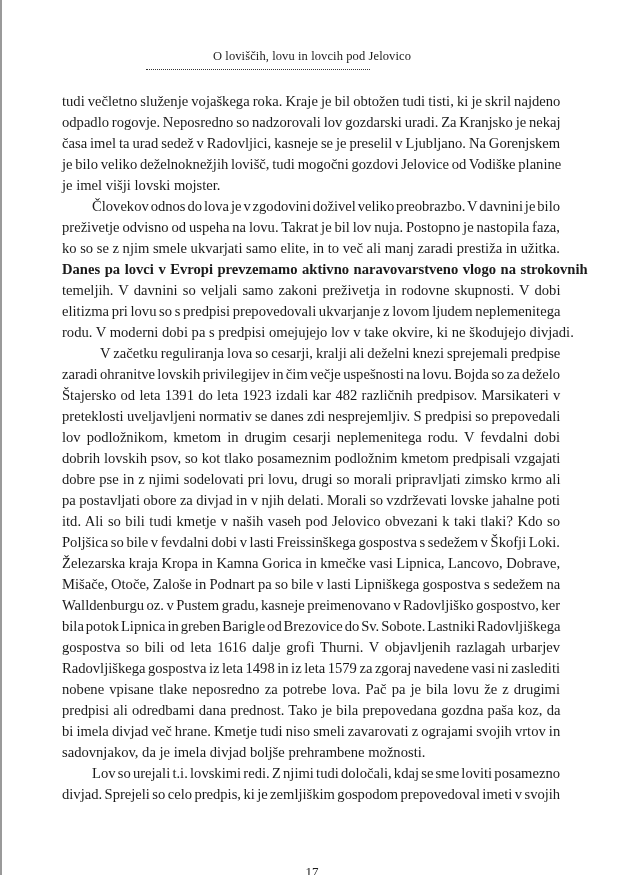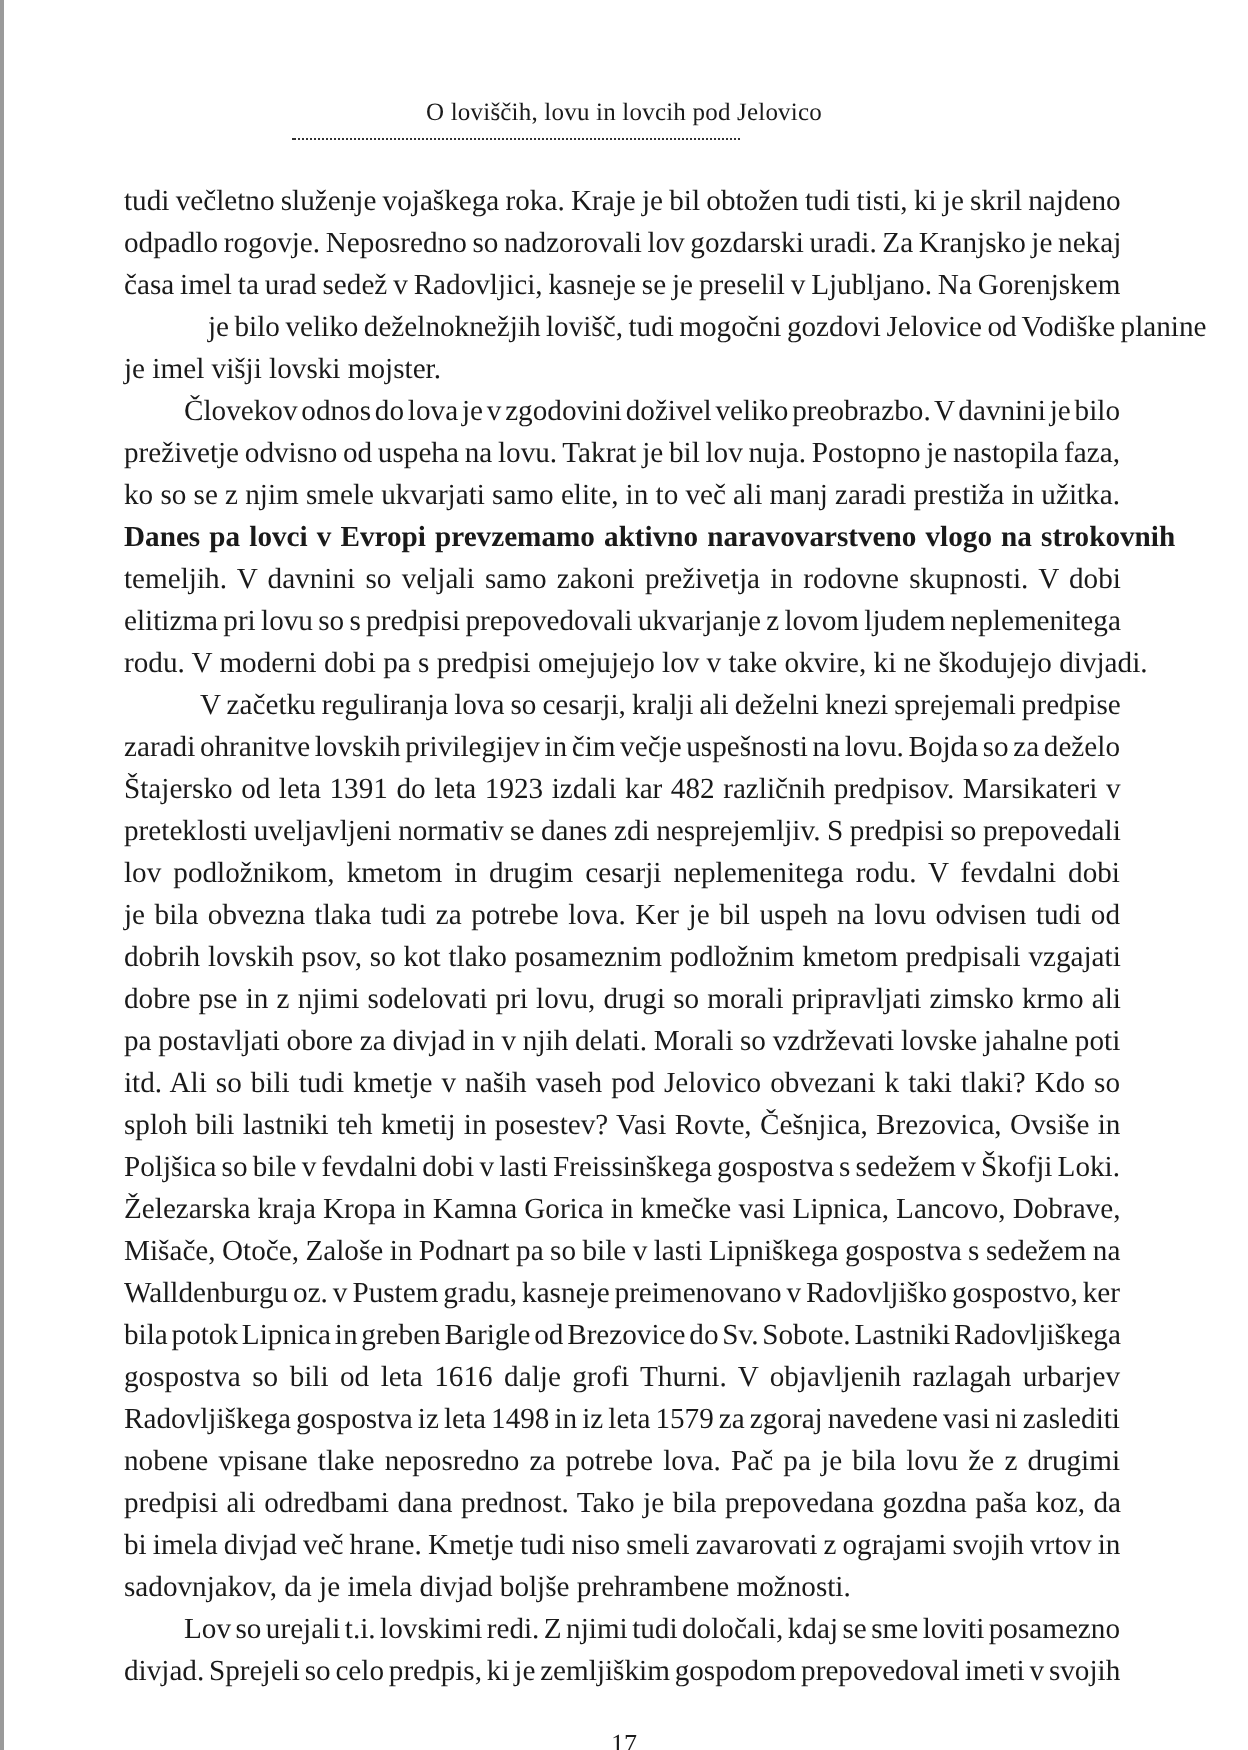--- a/index.html
+++ b/index.html
@@ -33,44 +33,42 @@
 <div class="left-rule"></div>
 
 <div class="running-head">O loviščih, lovu in lovcih pod Jelovico</div>
 <div class="head-dots"></div>
 
 <div class="body-text" id="body">
     <p>
       <span class="line" style="display: block; word-spacing: -0.533333px; width: 498px; box-sizing: border-box;">tudi večletno služenje vojaškega roka.  Kraje je bil obtožen tudi tisti, ki je skril najdeno</span>
       <span class="line" style="display: block; word-spacing: -0.833333px; width: 498px; box-sizing: border-box;">odpadlo rogovje. Neposredno so nadzorovali lov gozdarski uradi.  Za Kranjsko je nekaj</span>
       <span class="line" style="display: block; word-spacing: -0.714286px; width: 498px; box-sizing: border-box;">časa imel ta urad sedež v Radovljici, kasneje se je preselil v Ljubljano. Na Gorenjskem</span>
-      <span class="line" style="display: block; word-spacing: -0.916667px; width: 498px; box-sizing: border-box; margin-left: 42px;">je bilo veliko deželnoknežjih lovišč, tudi mogočni gozdovi Jelovice od  Vodiške planine</span>
+      <span class="line" style="display: block; word-spacing: -0.916667px; width: 498px; box-sizing: border-box;">je bilo veliko deželnoknežjih lovišč, tudi mogočni gozdovi Jelovice od  Vodiške planine</span>
       <span class="line last">je imel višji lovski mojster.</span>
     </p>
     <p>
       <span class="line" style="padding-left: 30px; display: block; word-spacing: -1.76923px; width: 498px; box-sizing: border-box;">Človekov odnos do lova je v zgodovini doživel veliko preobrazbo. V davnini je bilo</span>
       <span class="line" style="display: block; word-spacing: -0.785714px; width: 498px; box-sizing: border-box;">preživetje odvisno od uspeha na lovu. Takrat je bil lov nuja. Postopno je nastopila faza,</span>
       <span class="line" style="display: block; word-spacing: -0.0555556px; width: 498px; box-sizing: border-box;">ko so se z njim  smele ukvarjati samo elite, in to več ali manj zaradi prestiža in užitka.</span>
       <span class="line" style="display: block; word-spacing: 0.909091px; width: 498px; box-sizing: border-box; font-weight: bold;">Danes pa lovci v Evropi  prevzemamo aktivno naravovarstveno vlogo na strokovnih</span>
       <span class="line" style="display: block; word-spacing: 1.5px; width: 498px; box-sizing: border-box;">temeljih. V davnini so veljali samo zakoni preživetja in rodovne skupnosti. V dobi</span>
       <span class="line" style="display: block; word-spacing: -1px; width: 498px; box-sizing: border-box;">elitizma pri lovu so s predpisi prepovedovali ukvarjanje z lovom ljudem neplemenitega</span>
       <span class="line last">rodu. V moderni dobi pa s predpisi omejujejo lov v take okvire, ki ne škodujejo divjadi.</span>
     </p>
     <p>
       <span class="line" style="padding-left: 38px; display: block; word-spacing: -0.636364px; width: 498px; box-sizing: border-box;">V začetku reguliranja lova so cesarji, kralji ali deželni knezi sprejemali predpise</span>
       <span class="line" style="display: block; word-spacing: -1.38462px; width: 498px; box-sizing: border-box;">zaradi ohranitve lovskih privilegijev in čim večje uspešnosti na lovu. Bojda so za deželo</span>
       <span class="line" style="display: block; word-spacing: 0.615385px; width: 498px; box-sizing: border-box;">Štajersko od leta 1391 do leta 1923 izdali kar 482 različnih predpisov. Marsikateri v</span>
       <span class="line" style="display: block; word-spacing: -0.363636px; width: 498px; box-sizing: border-box;">preteklosti uveljavljeni  normativ se danes zdi nesprejemljiv. S predpisi so prepovedali</span>
       <span class="line" style="display: block; word-spacing: 1.54545px; width: 498px; box-sizing: border-box;">lov podložnikom, kmetom in drugim cesarji neplemenitega rodu. V  fevdalni dobi</span>
-      <span class="line" style="display: block; word-spacing: 1.05882px; width: 498px; box-sizing: border-box;">je bila obvezna tlaka tudi za potrebe lova.  Ker je bil uspeh na lovu odvisen tudi od</span>
       <span class="line" style="display: block; word-spacing: 0.2px; width: 498px; box-sizing: border-box;">dobrih lovskih psov, so kot tlako posameznim podložnim kmetom predpisali vzgajati</span>
       <span class="line" style="display: block; word-spacing: 0.428571px; width: 498px; box-sizing: border-box;">dobre pse in z njimi sodelovati pri lovu, drugi so morali pripravljati zimsko krmo ali</span>
       <span class="line" style="display: block; word-spacing: -0.285714px; width: 498px; box-sizing: border-box;">pa postavljati obore za divjad in v njih delati. Morali so vzdrževati lovske jahalne poti</span>
       <span class="line" style="display: block; word-spacing: 0.823529px; width: 498px; box-sizing: border-box;">itd.  Ali so bili tudi kmetje v naših vaseh pod Jelovico obvezani k taki tlaki? Kdo so</span>
-      <span class="line" style="display: block; word-spacing: 0.5px; width: 498px; box-sizing: border-box;">sploh bili lastniki teh kmetij in posestev? Vasi Rovte, Češnjica, Brezovica, Ovsiše in</span>
       <span class="line" style="display: block; word-spacing: -1.07143px; width: 498px; box-sizing: border-box;">Poljšica so bile v fevdalni dobi v lasti Freissinškega gospostva s sedežem v Škofji Loki.</span>
       <span class="line" style="display: block; word-spacing: -0.0909091px; width: 498px; box-sizing: border-box;">Železarska kraja Kropa in Kamna Gorica in kmečke vasi Lipnica, Lancovo, Dobrave,</span>
       <span class="line" style="display: block; word-spacing: -0.428571px; width: 498px; box-sizing: border-box;">Mišače, Otoče, Zaloše in Podnart pa so bile v lasti Lipniškega gospostva s sedežem na</span>
       <span class="line" style="display: block; word-spacing: -1.2px; width: 498px; box-sizing: border-box;">Walldenburgu oz. v Pustem gradu, kasneje preimenovano v Radovljiško gospostvo, ker</span>
       <span class="line" style="display: block; word-spacing: -1.75px; width: 498px; box-sizing: border-box;">bila potok Lipnica in greben Barigle od Brezovice do Sv. Sobote. Lastniki Radovljiškega</span>
       <span class="line" style="display: block; word-spacing: 2.08333px; width: 498px; box-sizing: border-box;">gospostva so bili od leta 1616 dalje grofi Thurni. V objavljenih razlagah urbarjev</span>
       <span class="line" style="display: block; word-spacing: -1.14286px; width: 498px; box-sizing: border-box;">Radovljiškega gospostva iz leta 1498 in iz leta 1579 za zgoraj navedene vasi ni zaslediti</span>
       <span class="line" style="display: block; word-spacing: 1.42857px; width: 498px; box-sizing: border-box;">nobene vpisane tlake neposredno za potrebe lova. Pač pa je bila lovu že z drugimi</span>
       <span class="line" style="display: block; word-spacing: 0.583333px; width: 498px; box-sizing: border-box;">predpisi ali odredbami dana prednost. Tako je bila prepovedana gozdna paša koz, da</span>
       <span class="line" style="display: block; word-spacing: -0.571429px; width: 498px; box-sizing: border-box;">bi imela divjad več hrane. Kmetje tudi niso smeli zavarovati z ograjami svojih vrtov in</span>

